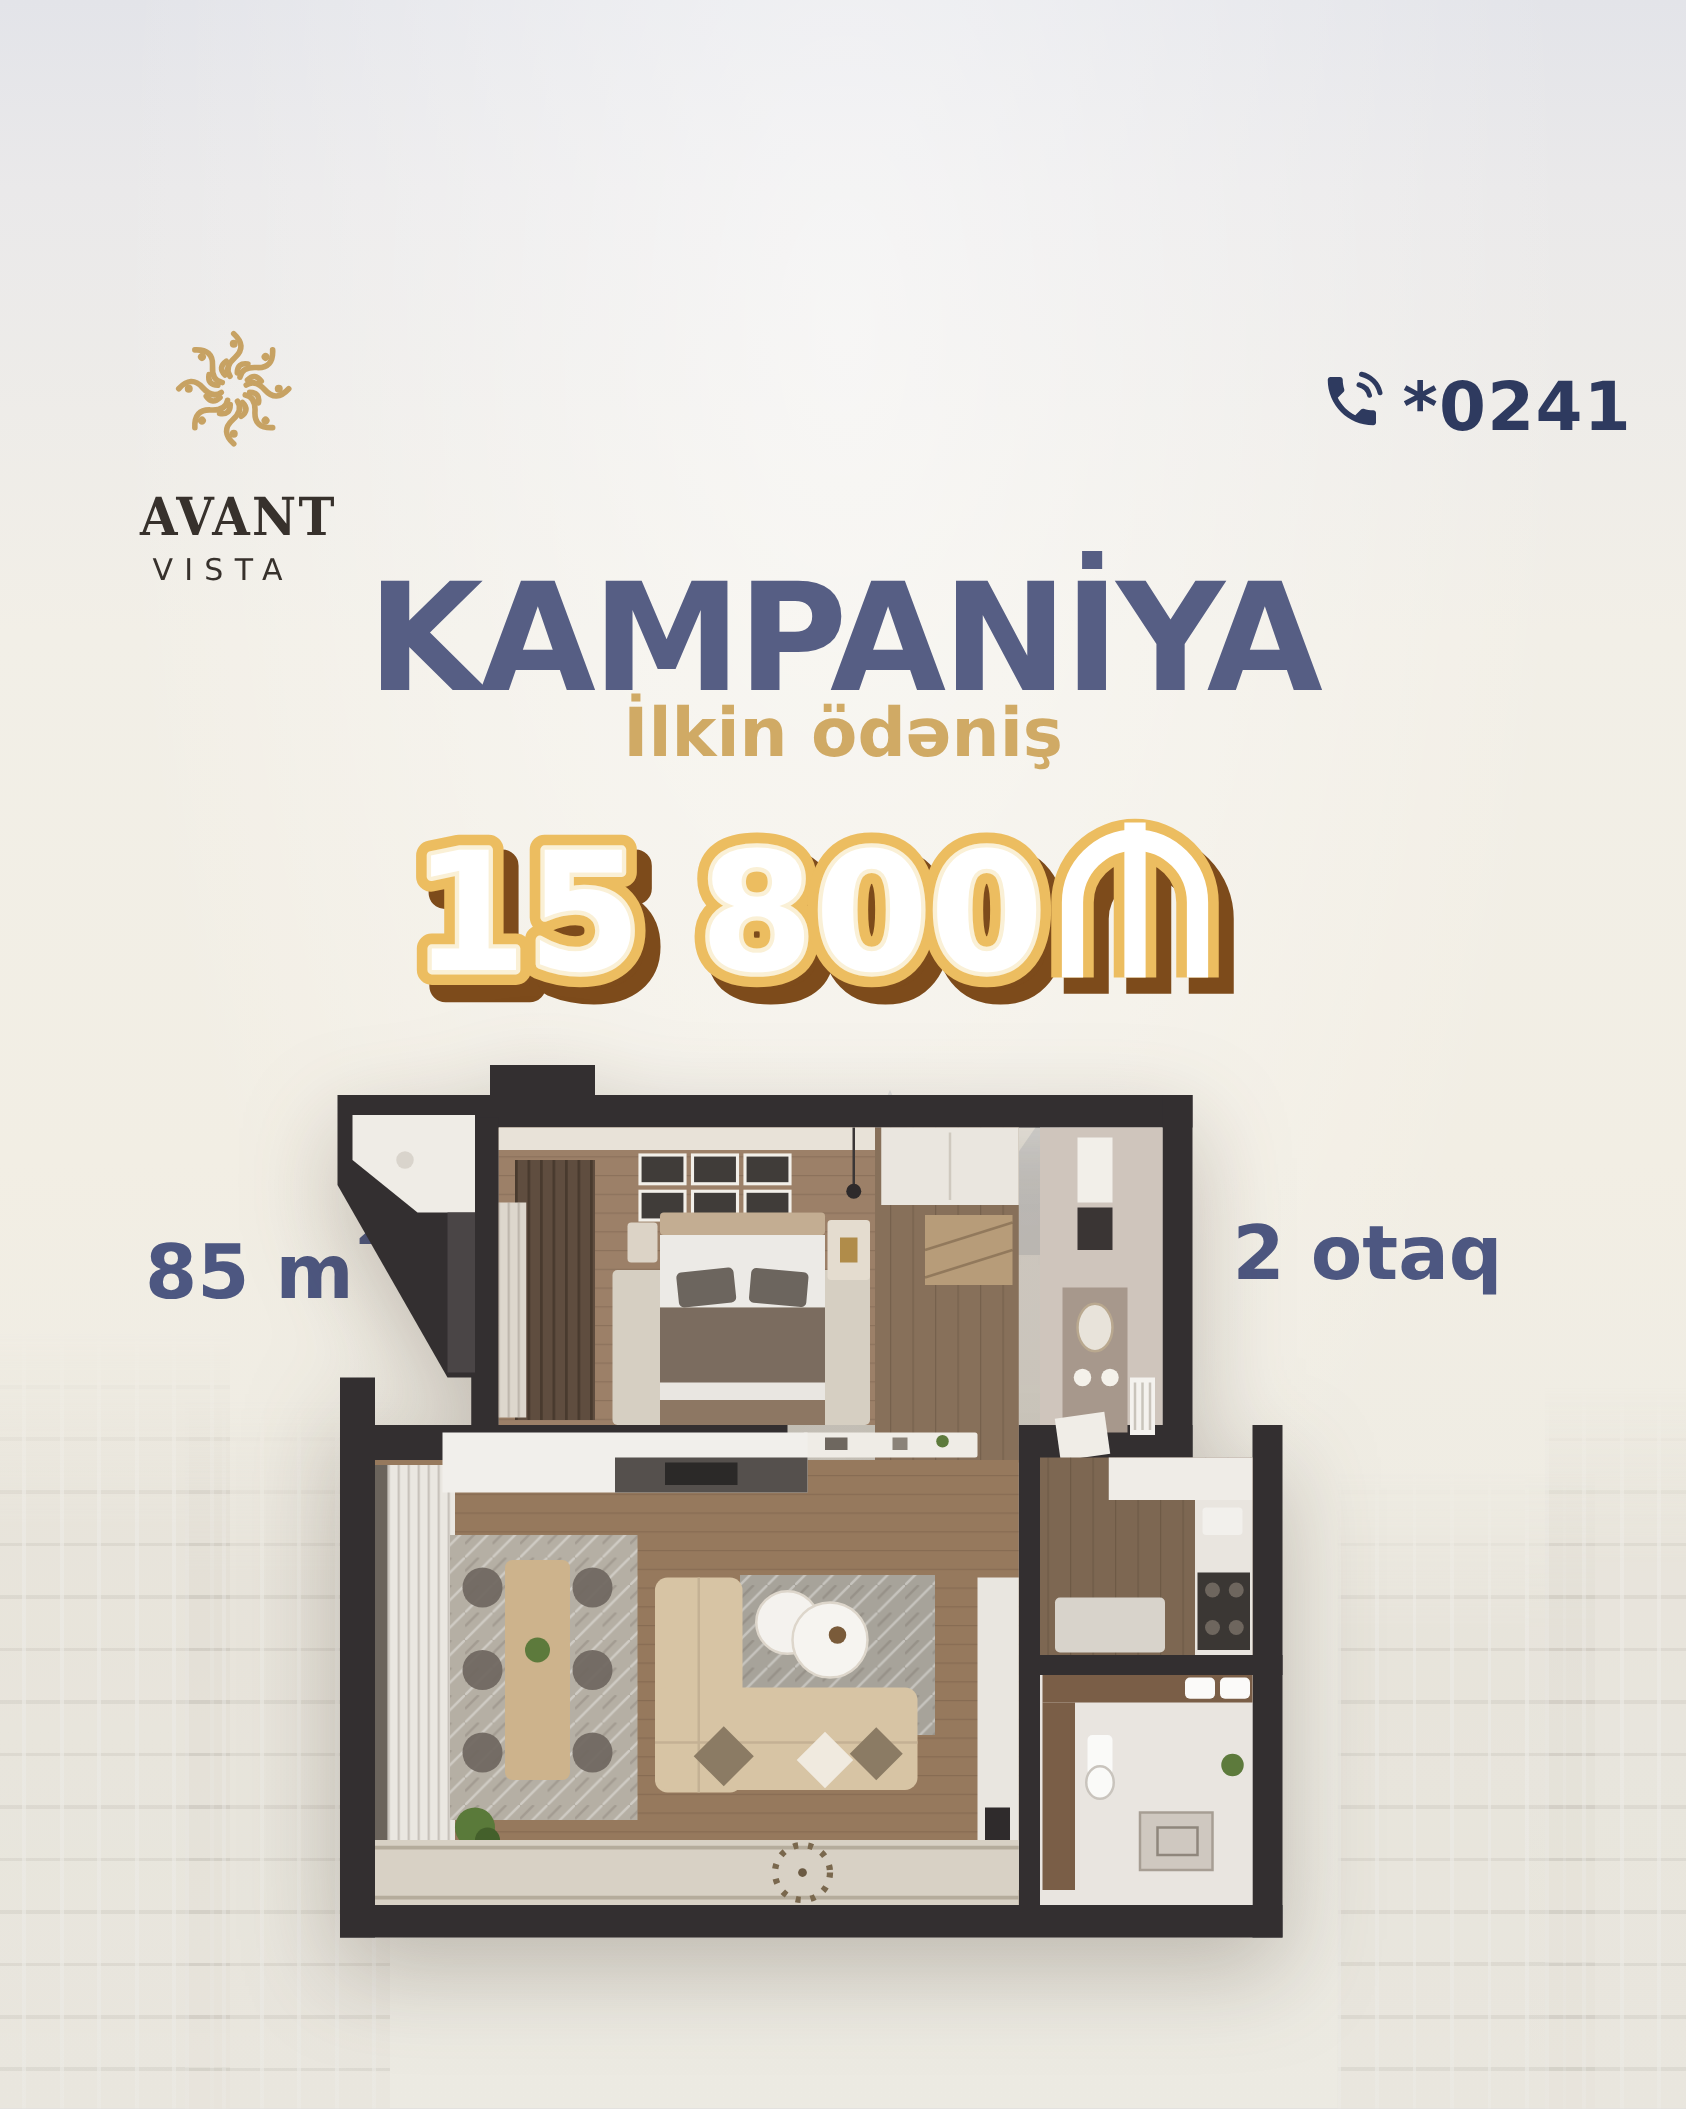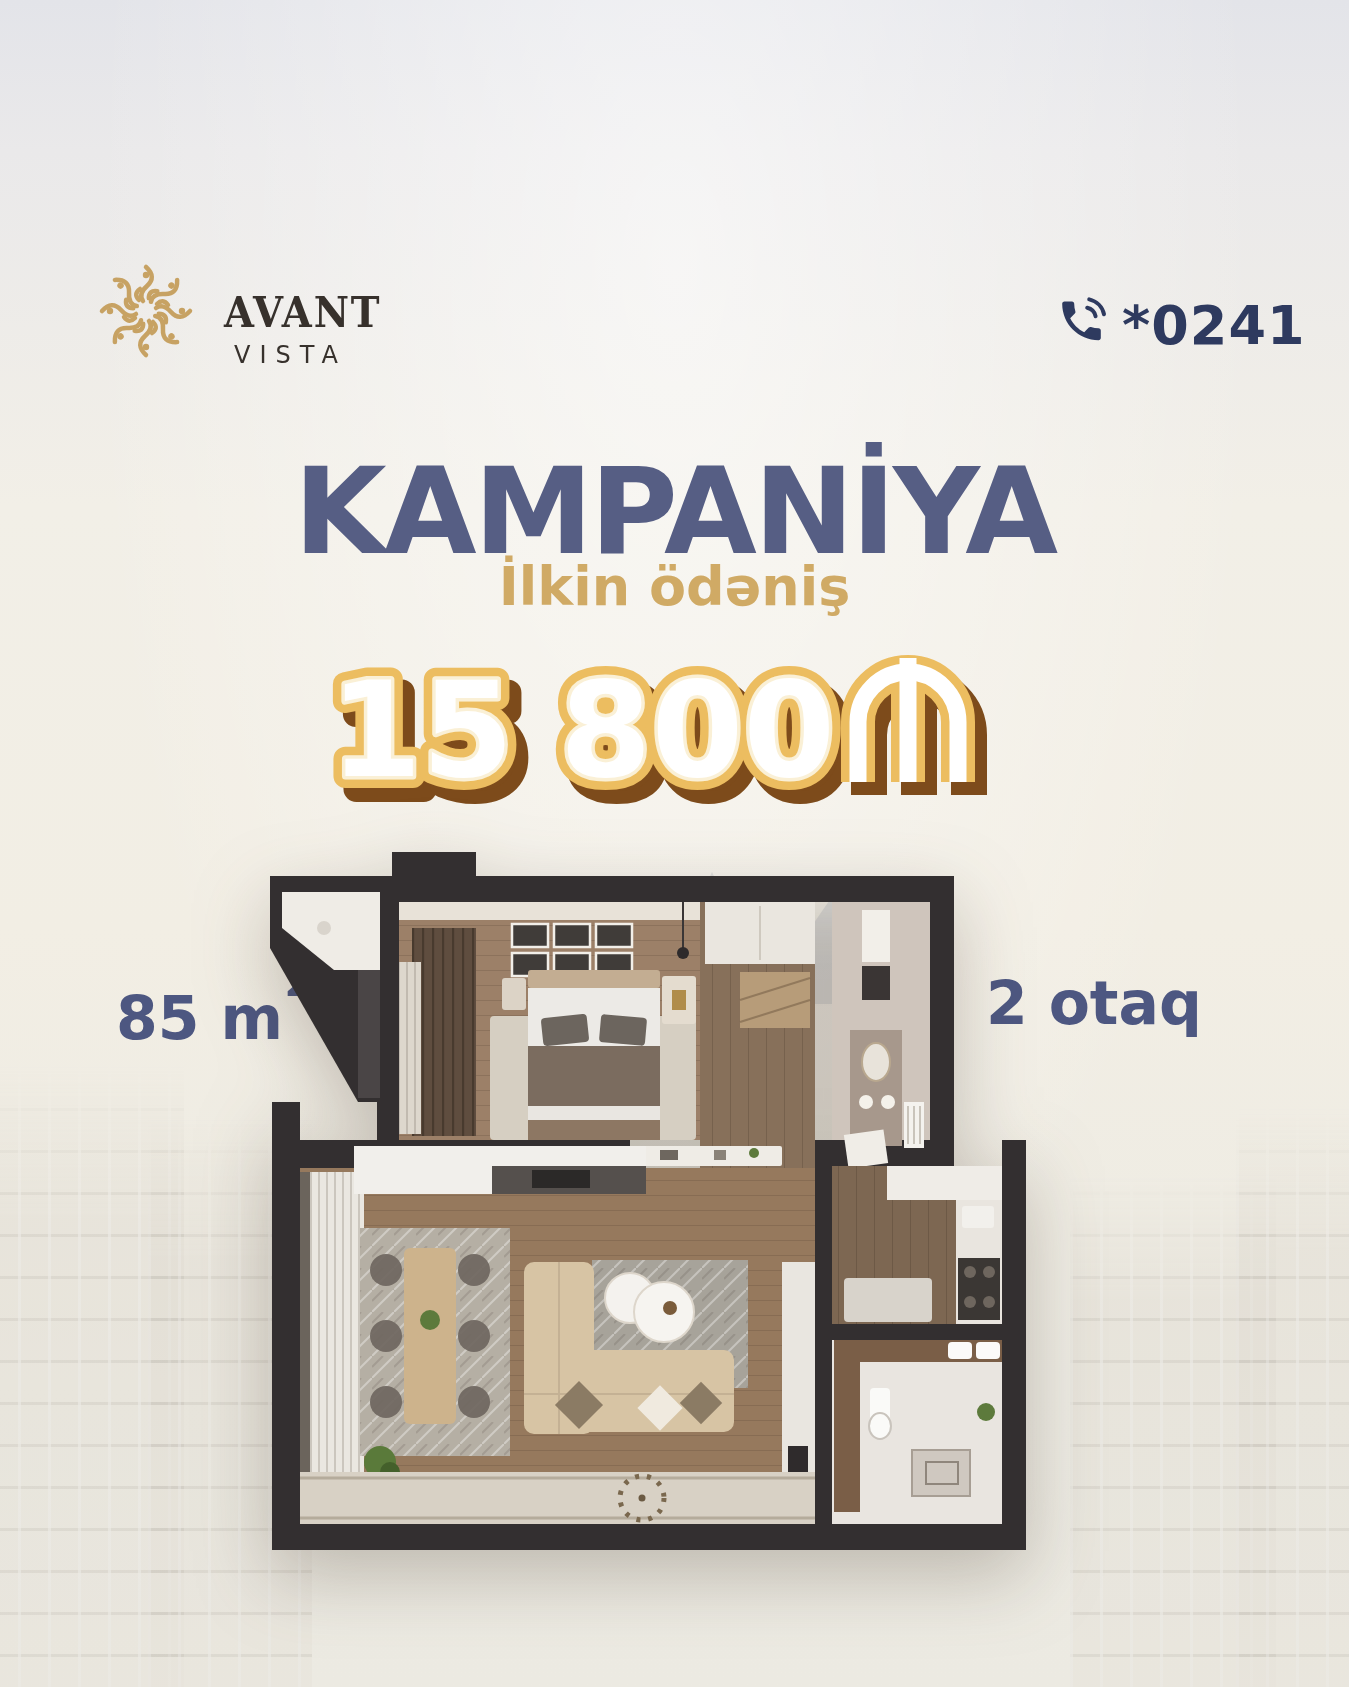--- a/index.html
+++ b/index.html
@@ -27,21 +27,21 @@
   .t2{ left:148px; top:1118px; width:164px; height:581px; }
   .t3{ left:1070px; top:1176px; width:206px; height:523px; }
   .t4{ left:1236px; top:1108px; width:118px; height:591px; }
 
   .pyramid{ position:absolute; background:#aeb3bd; opacity:.32;
     clip-path:polygon(50% 0, 100% 100%, 0 100%); }
   .p1{ left:652px; top:872px; width:120px; height:130px; }
   .p2{ left:758px; top:888px; width:160px; height:116px; }
 
   
-  .logo{ position:absolute; left:90px; top:255px; display:flex; align-items:flex-end; }
+  .logo{ position:absolute; left:90px; top:255px; display:flex; align-items:center;flex-direction:column; }
   .logo-emblem{ width:112px; height:112px; }
   .logo-text{ margin-left:22px; padding-top:26px; color:#37312c; }
   .logo-line1{ font-family:"DejaVu Serif", serif; font-weight:bold; font-size:42px;
     letter-spacing:2px; transform:scaleX(.92); transform-origin:left; line-height:1; }
   .logo-line2{ font-size:24px; letter-spacing:9px; margin-top:9px; margin-left:10px; line-height:1; }
 
   
   .phone{ position:absolute; left:1056px; top:284px; display:flex; align-items:center; }
   .phone-icon{ width:52px; height:52px; margin-right:14px; }
   .phone-number{ font-size:54px; font-weight:bold; color:#2e3a5f; letter-spacing:1px;margin-top:10px; }

